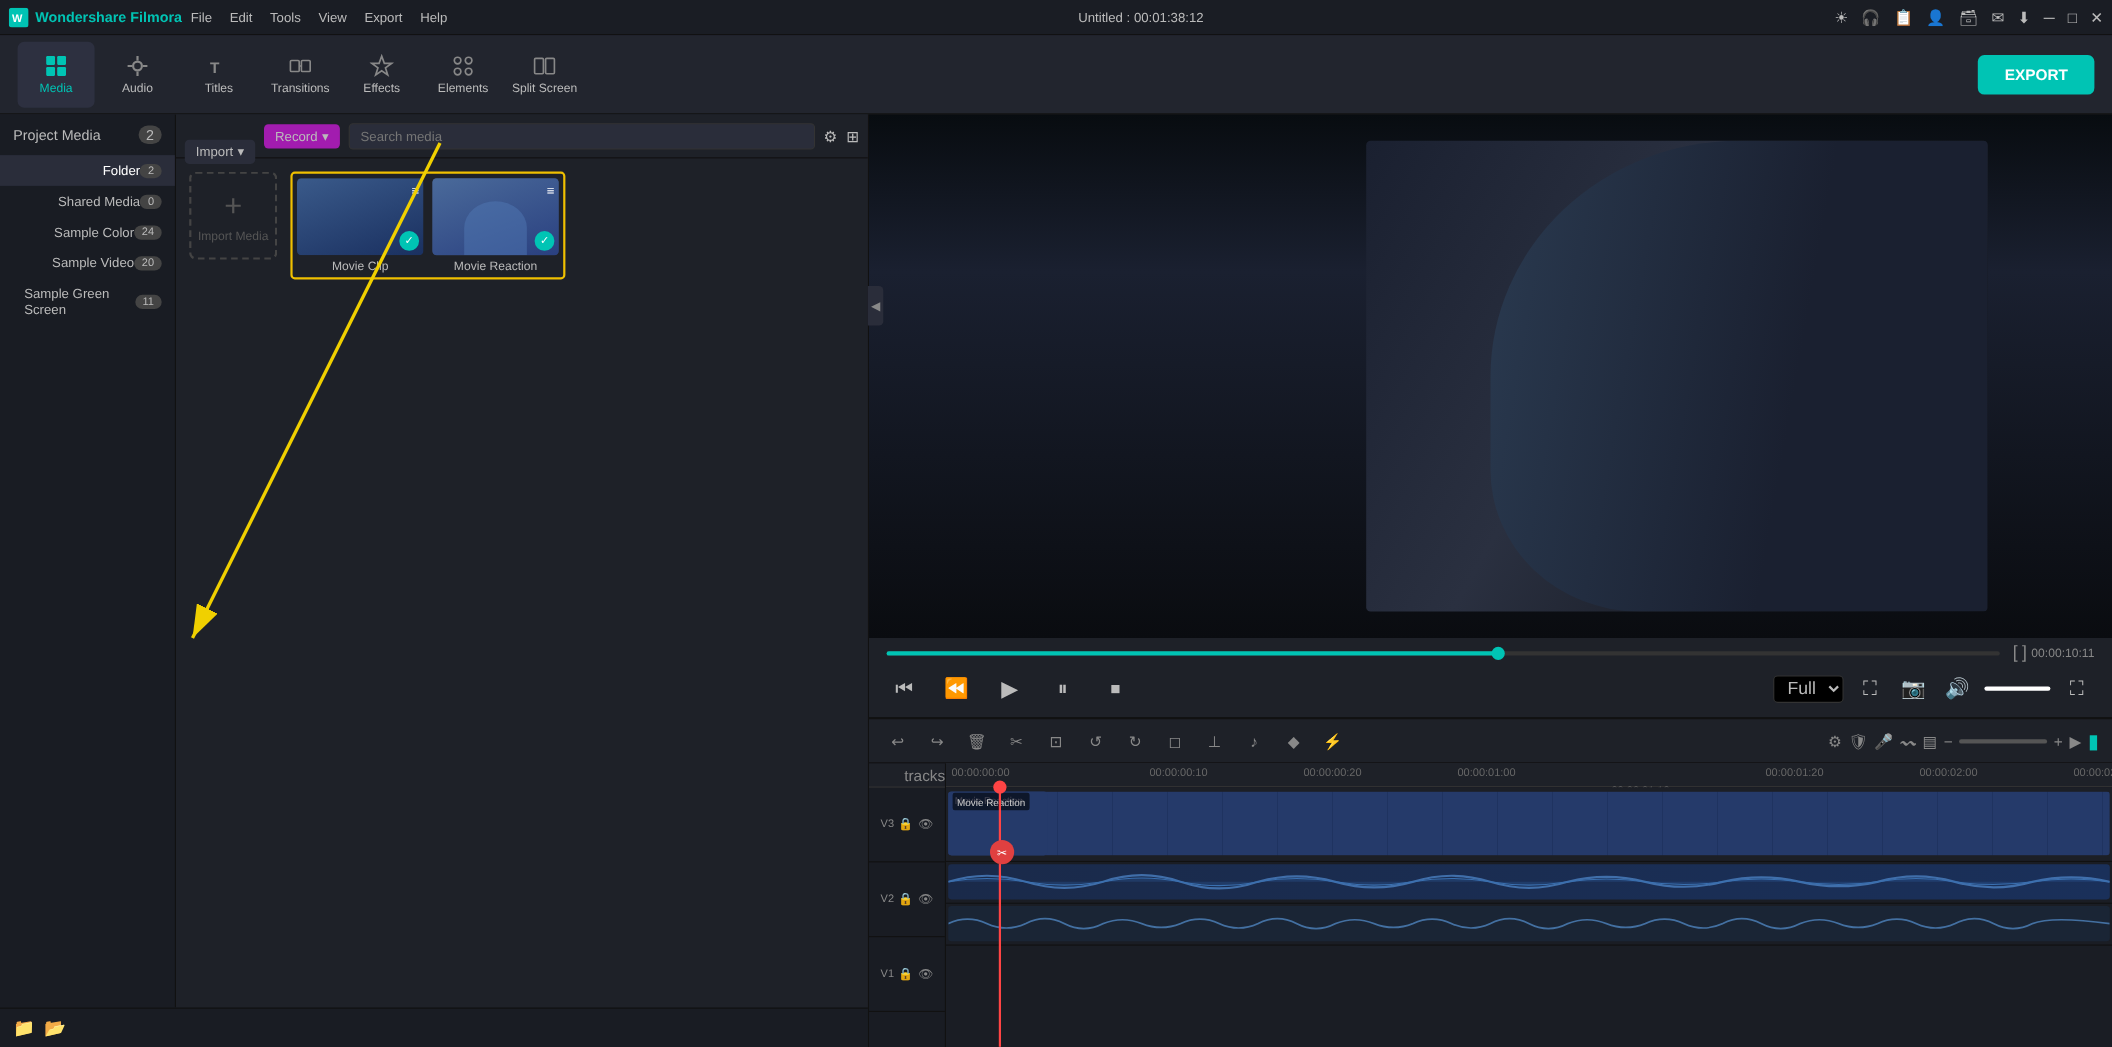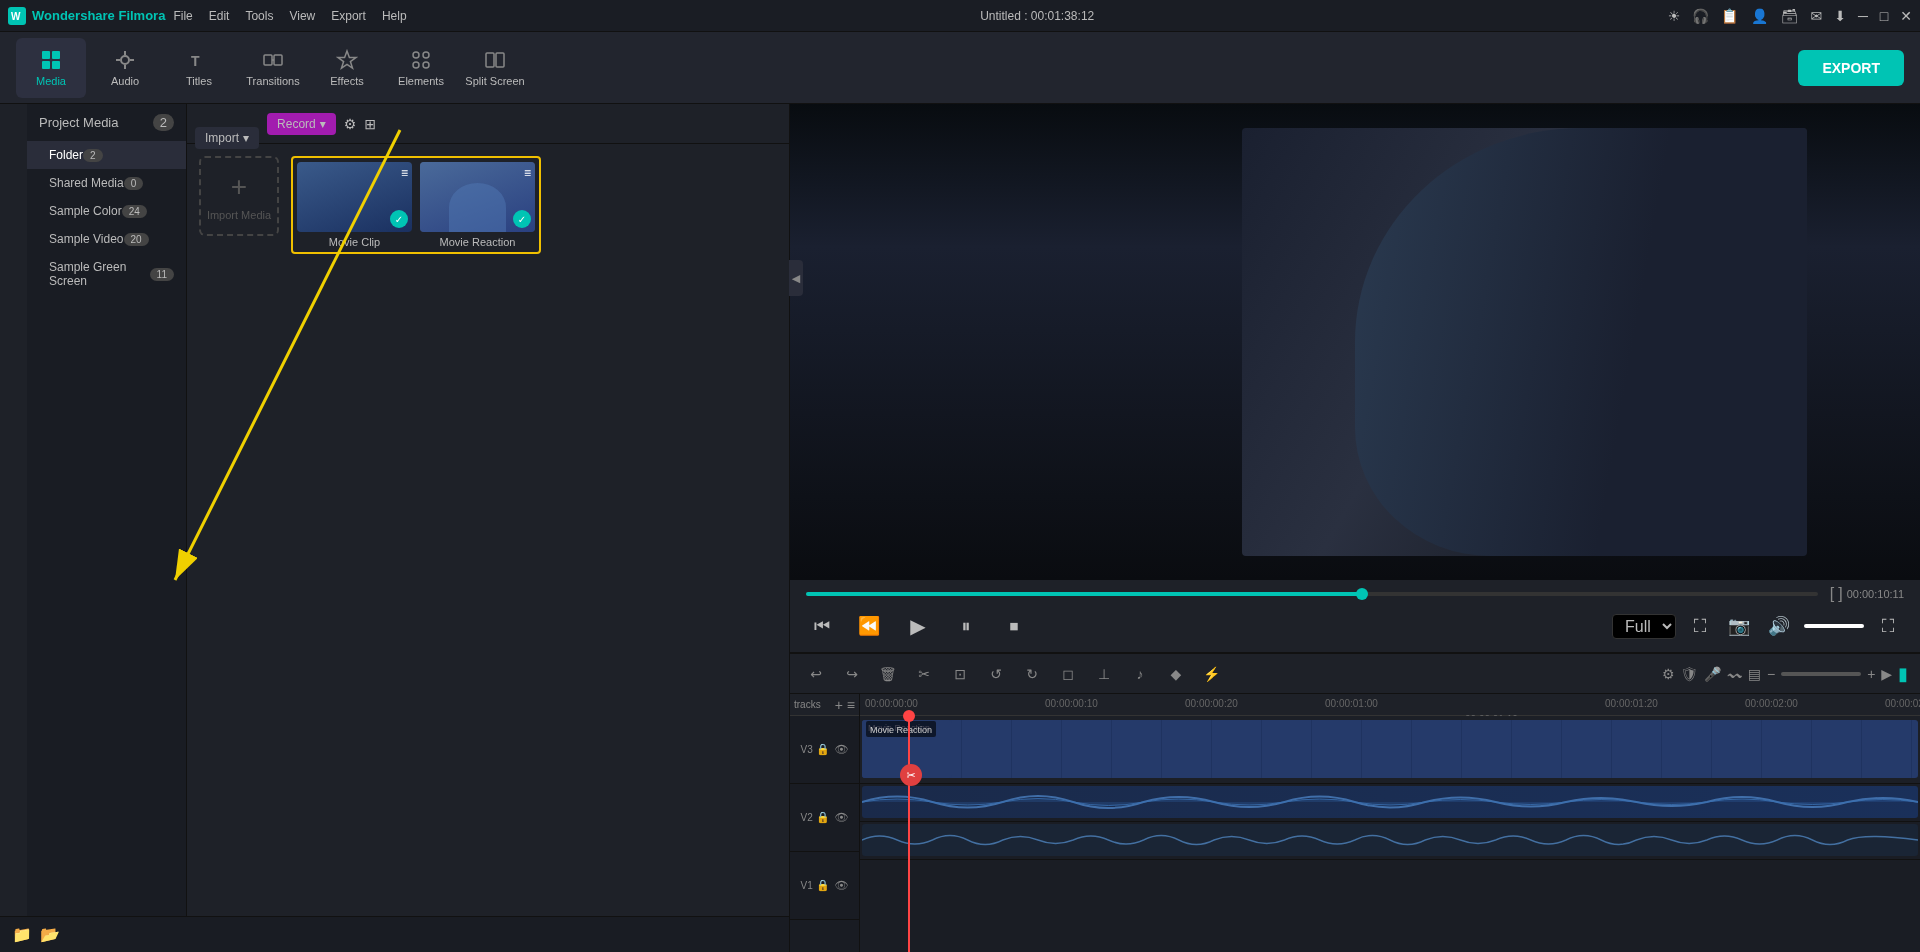--- a/index.html
+++ b/index.html
@@ -25,21 +25,21 @@
     #export-btn { margin-left: auto; background: #00c4b4; color: #fff; border: none; border-radius: 6px; padding: 10px 24px; font-size: 14px; font-weight: bold; cursor: pointer; }
 
     
     #main { display: flex; height: calc(952px - 32px - 72px); }
 
     
     #left-panel { width: 790px; background: #1e2128; border-right: 1px solid #111; display: flex; flex-direction: column; }
     #media-nav-header { display: flex; align-items: center; justify-content: space-between; padding: 10px 12px; font-size: 12px; color: #bbb; }
     #media-nav-header span { font-size: 13px; font-weight: 500; }
     .nav-badge { background: #444; border-radius: 10px; padding: 1px 7px; font-size: 10px; color: #bbb; }
-    .nav-item { display: flex; align-items: center; justify-content: flex-start; padding: 7px 12px 7px 22px; cursor: pointer; font-size: 12px; color: #bbb; }
+    .nav-item { display: flex; align-items: center; justify-content: flex-end; padding: 7px 12px 7px 22px; cursor: pointer; font-size: 12px; color: #bbb; }
     .nav-item.folder-active { background: #2a2d3a; color: #fff; }
 
     #left-content { display: flex; flex: 1; overflow: hidden; }
     #media-sidebar { width: 160px; background: #191c23; border-right: 1px solid #111; padding-top: 0; overflow-y: auto; flex-shrink: 0; }
     #media-main { flex: 1; background: #1e2128; display: flex; flex-direction: column; }
 
     
     #media-toolbar { height: 40px; display: flex; align-items: center; padding: 0 8px; gap: 8px; background: #1e2128; border-bottom: 1px solid #111; }
     #import-btn { background: #2a2d3a; border: none; color: #bbb; border-radius: 4px; padding: 4px 10px; cursor: pointer; font-size: 12px; display: flex; align-items: center; gap: 4px; margin-top: 28px; }
     #record-btn { background: #a21caf; border: none; color: #bbb; border-radius: 4px; padding: 4px 10px; cursor: pointer; font-size: 12px; display: flex; align-items: center; gap: 4px; }
@@ -197,21 +197,21 @@
         <rect x="12" y="4" width="8" height="14" rx="1" stroke="#888" stroke-width="1.5"></rect>
       </svg>
     <span>Split Screen</span>
   </div>
   <button id="export-btn">EXPORT</button>
 </div>
 
 <div id="main">
 
   <div id="left-panel" style="position:relative;">
-    <div id="left-content" style="flex:1; display:flex; height:calc(100% - 36px);padding-left:27px;">
+    <div id="left-content" style="flex:1; display:flex; height:calc(100% - 36px);">
 
       <div id="media-sidebar">
         <div id="media-nav-header">
           <span>Project Media</span>
           <span class="nav-badge">2</span>
         </div>
         <div class="nav-item folder-active">
           <span>Folder</span>
           <span class="nav-badge">2</span>
         </div>
@@ -236,20 +236,21 @@
       <div id="media-main">
         <div id="media-toolbar">
           <button id="import-btn">
             <span>Import</span>
             <span>▾</span>
           </button>
           <button id="record-btn">
             <span>Record</span>
             <span>▾</span>
           </button>
+          <input id="search-box" type="text" placeholder="Search media" style="">
           <span id="filter-icon">⚙</span>
           <span id="grid-icon">⊞</span>
         </div>
         <div id="media-grid">
           <div id="import-placeholder">
             <span style="font-size:28px;color:#555;">+</span>
             <span>Import Media</span>
           </div>
 
           <div id="media-selection-box">
@@ -360,21 +361,21 @@
           <span class="tl-icon">+</span>
           <span class="tl-icon">▶</span>
           <span class="tl-icon" style="color:#00c4b4;font-size:18px;">▮</span>
         </div>
       </div>
 
       <div id="timeline-content">
 
         <div id="track-headers">
           <div style="height:22px;border-bottom:1px solid #333;background:#1e2128;display:flex;align-items:center;padding-left:4px;">
-            <span style="font-size:10px;color:#888;">tracks</span>
+            <span style="font-size:14px;color:#888;margin-left:28px;">tracks</span>
             <span style="margin-left:auto;margin-right:4px;font-size:14px;color:#888;cursor:pointer;">+</span>
             <span style="margin-right:4px;font-size:14px;color:#888;cursor:pointer;">≡</span>
           </div>
           <div class="track-header">
             <span class="track-label">V3</span>
             <span class="track-icon">🔒</span>
             <span class="track-icon">👁</span>
           </div>
           <div class="track-header">
             <span class="track-label">V2</span>

